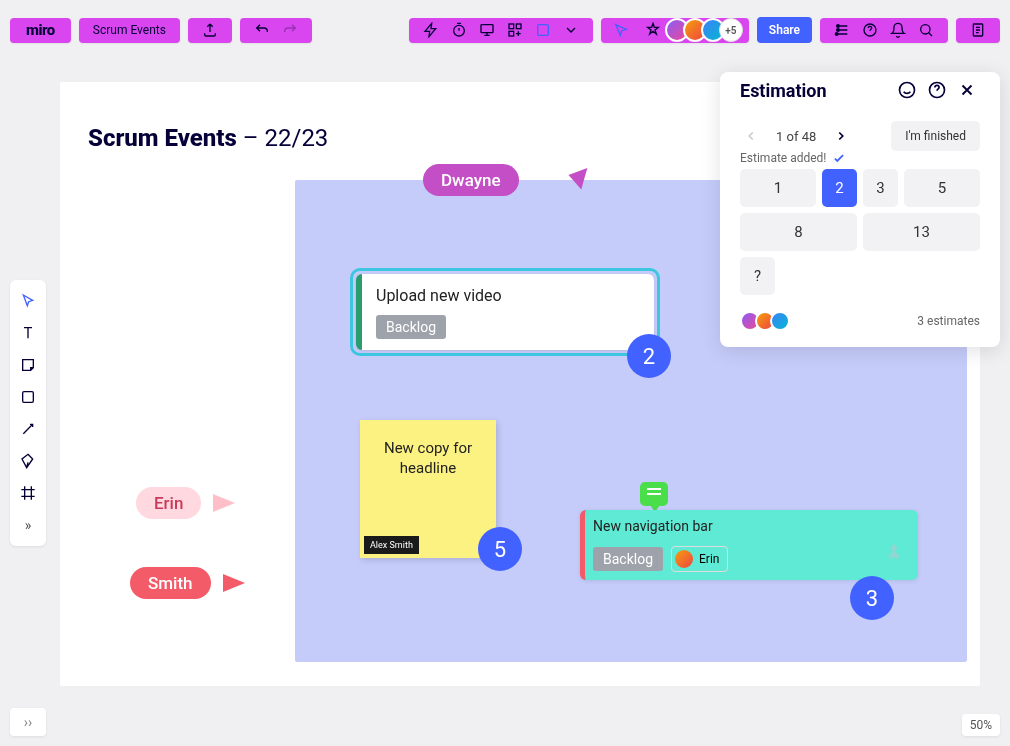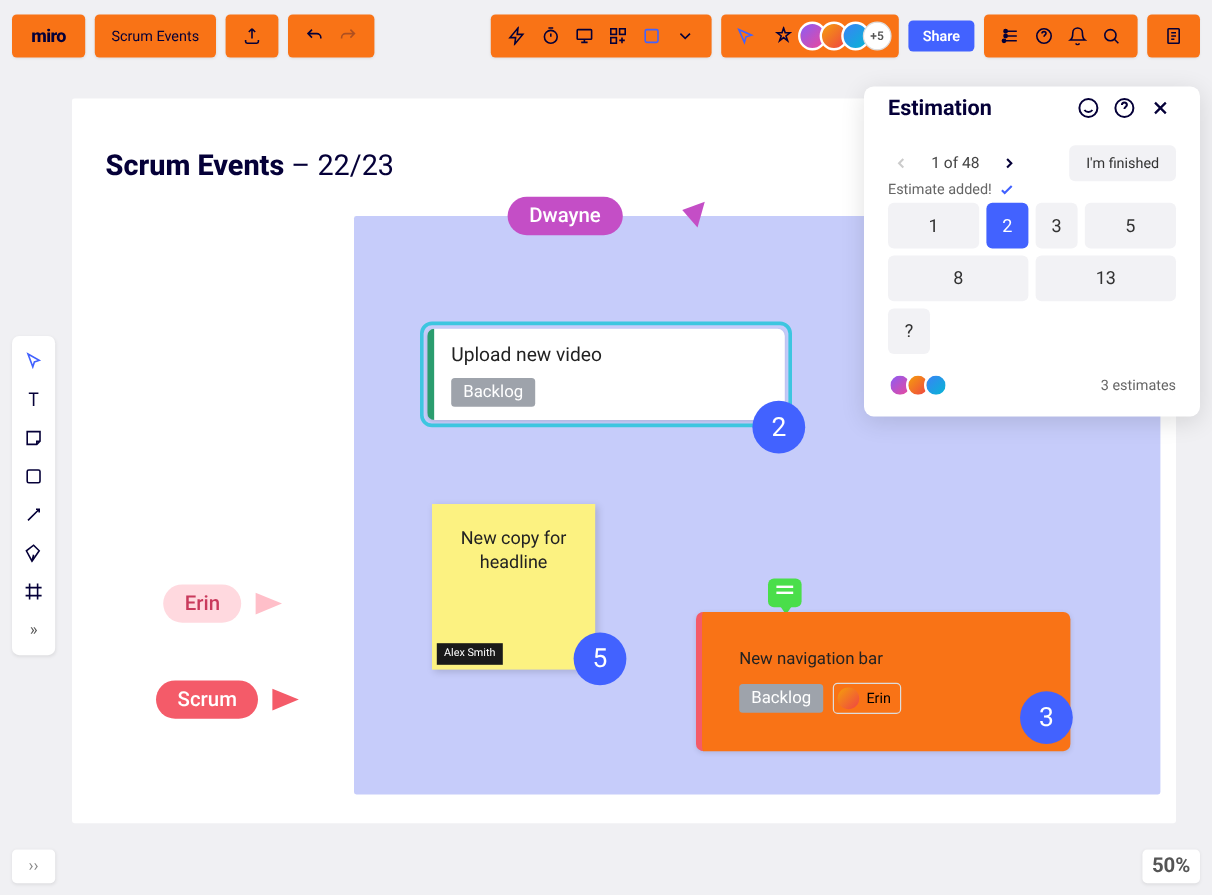--- a/index.html
+++ b/index.html
@@ -1,34 +1,34 @@
 <!DOCTYPE html>
 <html><head>
 <meta charset="utf-8">
 <style>
 *{box-sizing:border-box;margin:0;padding:0;font-family:-apple-system,BlinkMacSystemFont,"Segoe UI",Roboto,sans-serif}
 body{background:#f0f0f3;width:1010px;height:746px;overflow:hidden;position:relative}
 .topbar{position:absolute;top:10px;left:10px;right:10px;height:40px;display:flex;align-items:center;gap:8px}
-.tb-group{background:#f97316;border-radius:4px;display:flex;align-items:center;padding:4px 8px;height:36px;box-shadow:0 1px 2px rgba(0,0,0,.06)}
+.tb-group{background:#d946ef;border-radius:4px;display:flex;align-items:center;padding:4px 8px;height:25px;box-shadow:0 1px 2px rgba(0,0,0,.06)}
 .logo{font-weight:800;font-size:15px;color:#050038;letter-spacing:-.5px;padding:0 8px}
 .board-name{font-size:12px;color:#050038;padding:0 6px}
 .ib{width:28px;height:28px;display:flex;align-items:center;justify-content:center;color:#050038;cursor:pointer;border-radius:4px}
 .ib svg{width:16px;height:16px;stroke:currentColor;fill:none;stroke-width:2}
 .spacer{flex:1}
 .avatars{display:flex;align-items:center}
 .av{width:24px;height:24px;border-radius:50%;border:2px solid #fff;margin-left:-6px;background:#ccc}
 .av1{background:linear-gradient(135deg,#8b5cf6,#ec4899)}
 .av2{background:linear-gradient(135deg,#f59e0b,#ef4444)}
 .av3{background:linear-gradient(135deg,#3b82f6,#06b6d4)}
 .av-more{font-size:10px;background:#fff;border:1px solid #ddd;color:#555;display:flex;align-items:center;justify-content:center;font-weight:600}
 .share-btn{background:#4262ff;color:#fff;font-size:12px;font-weight:600;padding:6px 12px;border-radius:4px;border:none;cursor:pointer}
 .vtoolbar{position:absolute;left:10px;top:280px;width:36px;background:#fff;border-radius:6px;padding:6px 0;display:flex;flex-direction:column;align-items:center;gap:2px;box-shadow:0 1px 3px rgba(0,0,0,.08)}
 .vtoolbar .ib{width:30px;height:30px}
 .expand-handle{position:absolute;left:10px;bottom:10px;width:36px;height:28px;background:#fff;border-radius:4px;display:flex;align-items:center;justify-content:center;font-size:14px;color:#888;cursor:pointer;box-shadow:0 1px 3px rgba(0,0,0,.08)}
-.zoom{position:absolute;right:10px;bottom:10px;background:#fff;padding:4px 8px;font-size:17px;font-weight:700;color:#555;border-radius:4px;box-shadow:0 1px 3px rgba(0,0,0,.08)}
+.zoom{position:absolute;right:10px;bottom:10px;background:#fff;padding:4px 8px;font-size:12px;font-weight:400;color:#555;border-radius:4px;box-shadow:0 1px 3px rgba(0,0,0,.08)}
 .canvas{position:absolute;left:60px;top:82px;right:30px;bottom:60px;background:#fff;border-radius:2px}
 .title{position:absolute;left:28px;top:42px;font-size:24px;color:#050038}
 .title b{font-weight:800}
 .title .sy{font-weight:400}
 .frame{position:absolute;left:235px;top:98px;width:672px;height:482px;background:#c6ccfa;border-radius:2px}
 .user-cursor{position:absolute;display:flex;flex-direction:row;align-items:center;gap:2px}
 .user-pill{padding:6px 18px;border-radius:999px;color:#fff;font-size:17px;font-weight:500}
 .user-arrow{width:0;height:0}
 .dwayne{left:363px;top:82px}
 .dwayne .user-pill{background:#c44ec6}
@@ -41,21 +41,21 @@
 .alex .user-arrow{border-top:9px solid transparent;border-bottom:9px solid transparent;border-left:22px solid #f45b69}
 .card1-wrap{position:absolute;left:290px;top:186px;width:310px;height:88px;border:3px solid #3dc6e0;border-radius:10px;padding:3px}
 .card1{width:100%;height:100%;background:#fff;border-left:6px solid #2a9d6e;border-radius:6px;padding:12px 14px;box-shadow:0 1px 3px rgba(0,0,0,.1)}
 .card1 .ct{font-size:16px;color:#222;margin-bottom:10px}
 .tag{display:inline-block;background:#9ea3ab;color:#fff;font-size:14px;padding:4px 10px;border-radius:3px}
 .badge{position:absolute;width:44px;height:44px;background:#4262ff;color:#fff;border-radius:50%;display:flex;align-items:center;justify-content:center;font-size:22px;font-weight:400}
 .b1{left:567px;top:252px}
 .sticky{position:absolute;left:300px;top:338px;width:136px;height:138px;background:#fcf281;padding:18px 14px;text-align:center;font-size:15px;line-height:1.35;color:#222;box-shadow:2px 2px 6px rgba(0,0,0,.15)}
 .sticky .author{position:absolute;left:4px;bottom:4px;background:#1a1a1a;color:#fff;font-size:9px;padding:3px 6px}
 .b2{left:418px;top:445px}
-.card2{position:absolute;left:520px;top:428px;width:312px;background:#f97316;border-left:5px solid #f45b69;border-radius:6px;padding:31px;box-shadow:0 1px 4px rgba(0,0,0,.1)}
+.card2{position:absolute;left:520px;top:428px;width:338px;background:#5eead4;border-left:5px solid #f45b69;border-radius:6px;padding:8px;box-shadow:0 1px 4px rgba(0,0,0,.1)}
 .card2 .ct{font-size:14px;color:#222;margin-bottom:12px}
 .card2 .row{display:flex;align-items:center;gap:8px}
 .assignee{display:flex;align-items:center;gap:6px;border:1px solid #ddd;border-radius:4px;padding:3px 8px 3px 3px;font-size:12px}
 .assignee .av-s{width:18px;height:18px;border-radius:50%;background:linear-gradient(135deg,#f59e0b,#ef4444)}
 .jira-ic{position:absolute;right:14px;bottom:14px;color:#bfc3cc}
 .b3{left:790px;top:494px}
 .speech{position:absolute;left:580px;top:400px;width:28px;height:24px;background:#4ade4a;border-radius:5px;display:flex;align-items:center;justify-content:center}
 .speech::after{content:"";position:absolute;bottom:-6px;left:10px;border-left:5px solid transparent;border-right:5px solid transparent;border-top:7px solid #4ade4a}
 .speech-lines{width:14px;height:2px;background:#fff;position:relative}
 .speech-lines::before{content:"";position:absolute;top:-5px;left:0;width:14px;height:2px;background:#fff}
@@ -255,21 +255,21 @@
 
   <div class="user-cursor dwayne">
     <div class="user-pill">Dwayne</div>
     <div class="user-arrow"></div>
   </div>
   <div class="user-cursor erin">
     <div class="user-pill">Erin</div>
     <div class="user-arrow"></div>
   </div>
   <div class="user-cursor alex">
-    <div class="user-pill">Scrum</div>
+    <div class="user-pill">Smith</div>
     <div class="user-arrow"></div>
   </div>
 
   <div class="card1-wrap">
     <div class="card1">
       <div class="ct">Upload new video</div>
       <span class="tag">Backlog</span>
     </div>
   </div>
   <div class="badge b1">2</div>

